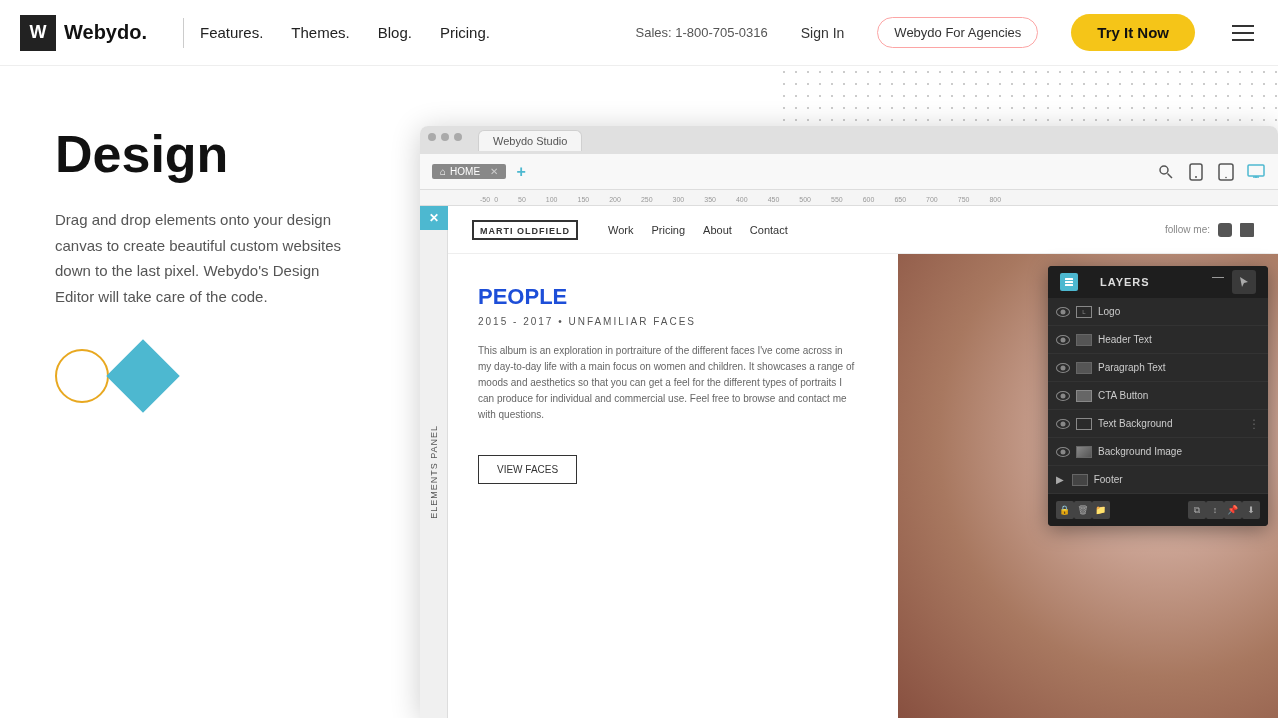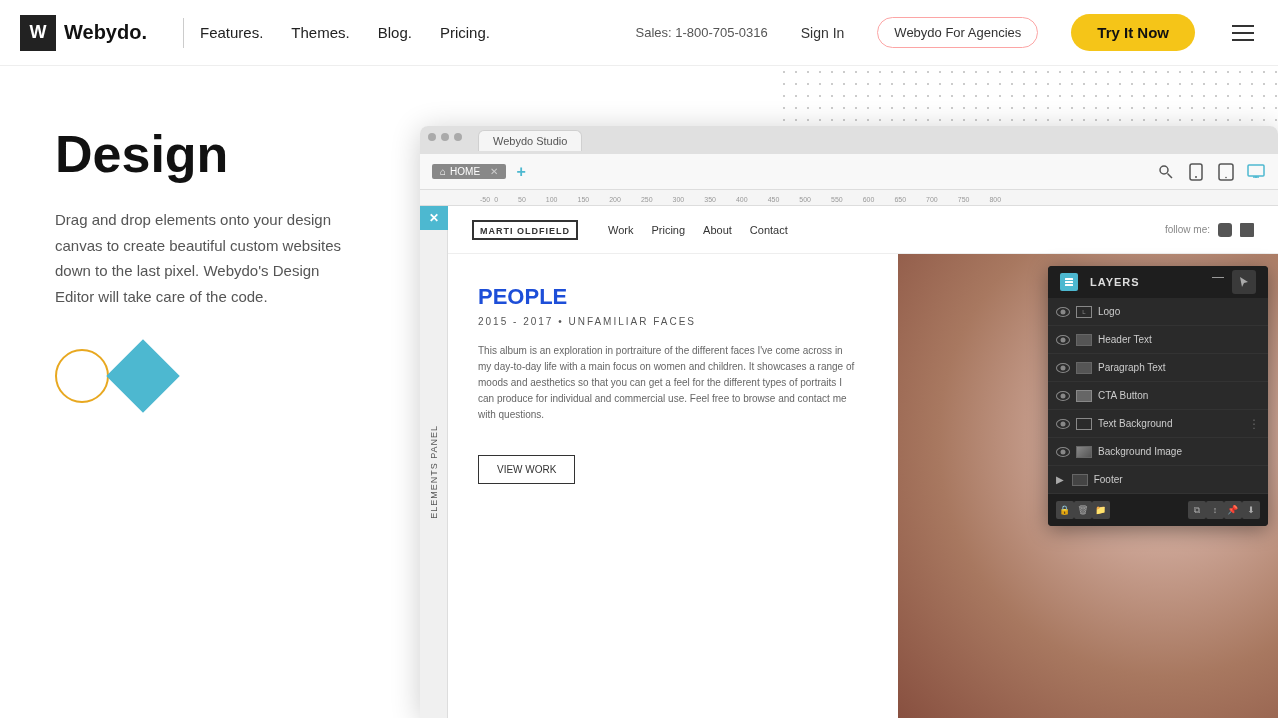--- a/index.html
+++ b/index.html
@@ -424,21 +424,21 @@
       overflow: hidden;
       z-index: 10;
       box-shadow: 0 4px 20px rgba(0,0,0,0.4);
     }
     .layers-header {
       background: #1e1e1e;
       height: 32px;
       display: flex;
       align-items: center;
       padding: 8px 12px;
-      gap: 12px;
+      gap: 22px;
     }
     .layers-icon {
       width: 18px;
       height: 18px;
       background: #4db8d0;
       border-radius: 2px;
       display: flex;
       align-items: center;
       justify-content: center;
       font-size: 9px;
@@ -690,21 +690,21 @@
               <div class="social-icon" style="background:#555;border-radius:3px;"></div>
               <div class="social-icon" style="background:#555;border-radius:1px;"></div>
             </div>
           </div>
 
           <div class="site-content">
             <div class="site-left">
               <div class="site-people">PEOPLE</div>
               <div class="site-subtitle">2015 - 2017  •  UNFAMILIAR FACES</div>
               <p class="site-desc">This album is an exploration in portraiture of the different faces I've come across in my day-to-day life with a main focus on women and children. It showcases a range of moods and aesthetics so that you can get a feel for the different types of portraits I can produce for individual and commercial use. Feel free to browse and contact me with questions.</p>
-              <div class="view-work-btn">VIEW WORK</div>
+              <div class="view-work-btn">VIEW FACES</div>
             </div>
             <div class="site-right">
               <div class="site-photo">
 
                 <div style="position:absolute;top:0;left:0;right:0;bottom:0;background:linear-gradient(160deg, #d4c0b0 0%, #b89080 20%, #c8a898 40%, #e0d0c8 60%, #f0e4e0 80%);"></div>
                 <div style="position:absolute;top:10%;left:20%;width:60%;height:70%;border-radius:50% 50% 40% 40%;background:radial-gradient(ellipse at 50% 30%, #e8c8b8 0%, #c89880 40%, #a07060 100%);"></div>
               </div>
             </div>
           </div>
 

